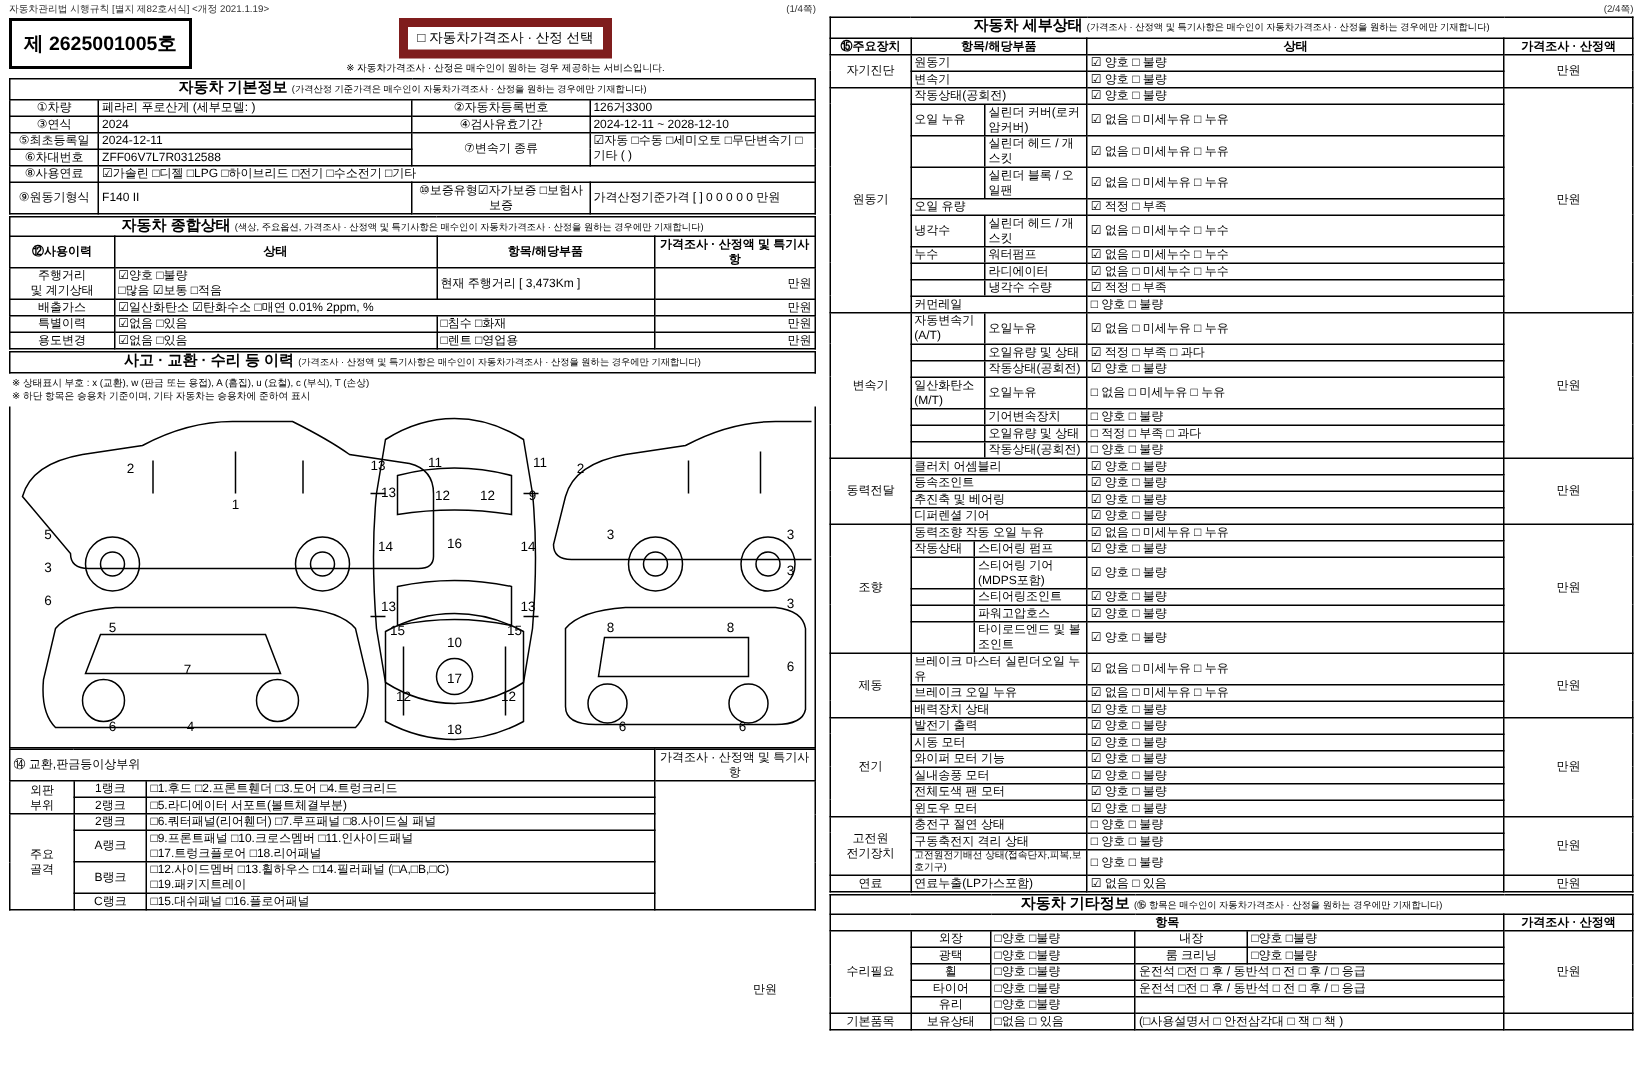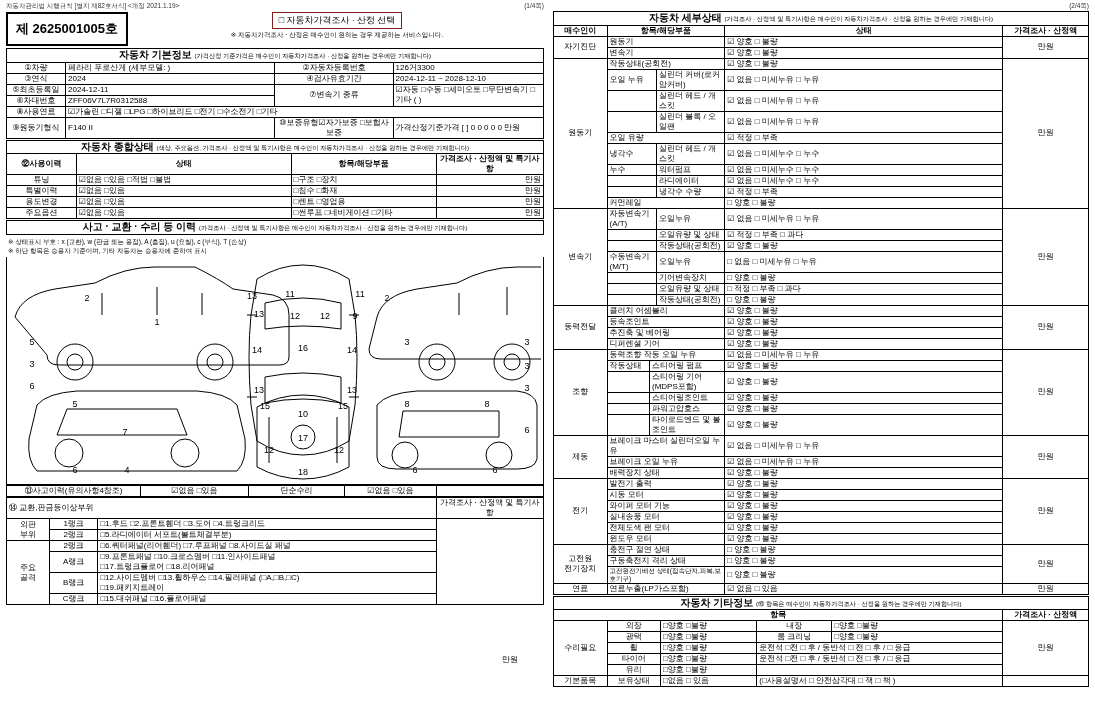--- a/index.html
+++ b/index.html
@@ -29,21 +29,21 @@
   .hdr { text-align:center; font-weight:bold; font-size:8px; }
   .tiny { font-size:6.5px; }
 
   
   .doc-head { display:flex; align-items:flex-start; gap:2px; margin-top:1px; }
   .docnum { border:2px solid #000; padding:6px 8px; font-size:13px; font-weight:bold; white-space:nowrap; }
   .headmid { flex:1; text-align:center; }
   .title-main { font-size:14px; font-weight:bold; letter-spacing:-0.3px; }
   .title-sub { font-size:6.5px; margin-top:2px; }
   .title-row { display:flex; align-items:center; justify-content:center; gap:8px;}
-  .selbox { border:1px solid #7f1d1d; padding:1px 6px; font-size:9px;font-family:Liberation Serif, serif; }
+  .selbox { border:6px solid #7f1d1d; padding:1px 6px; font-size:9px; }
 
   .carfig { border:1px solid #000; border-top:none; height:228px; position:relative; }
   .carfig svg { display:block; }
 
   .notes { font-size:6.5px; line-height:1.5; padding:2px 0 1px 2px;}
 </style>
 </head>
 <body>
 
 <div class="page">
@@ -116,41 +116,42 @@
           <span class="sec-note">(색상, 주요옵션, 가격조사 · 산정액 및 특기사항은 매수인이 자동차가격조사 · 산정을 원하는 경우에만 기재합니다)</span>
         </td>
       </tr>
       <tr>
         <td class="hdr" style="width:13%">⑫사용이력</td>
         <td class="hdr" style="width:40%">상태</td>
         <td class="hdr" style="width:27%">항목/해당부품</td>
         <td class="hdr" style="width:20%">가격조사 · 산정액 및 특기사항</td>
       </tr>
       <tr>
-        <td class="ctr">튜닝</td>
-        <td class="lft">☑없음  □있음  □적법  □불법</td>
-        <td class="lft">□구조  □장치</td>
+        <td class="ctr" style="white-space:pre-line">주행거리
+및 계기상태</td>
+        <td class="lft" style="white-space:pre-line">☑양호  □불량
+□많음  ☑보통  □적음</td>
+        <td class="lft">현재 주행거리 [ 3,473Km ]</td>
+        <td class="rgt">만원</td>
+      </tr>
+      <tr>
+        <td class="ctr">배출가스</td>
+        <td class="lft" colspan="2">☑일산화탄소  ☑탄화수소  □매연 0.01%        2ppm,        %</td>
         <td class="rgt">만원</td>
       </tr>
       <tr>
         <td class="ctr">특별이력</td>
         <td class="lft">☑없음  □있음</td>
         <td class="lft">□침수  □화재</td>
         <td class="rgt">만원</td>
       </tr>
       <tr>
         <td class="ctr">용도변경</td>
         <td class="lft">☑없음  □있음</td>
         <td class="lft">□렌트  □영업용</td>
-        <td class="rgt">만원</td>
-      </tr>
-      <tr>
-        <td class="ctr">주요옵션</td>
-        <td class="lft">☑없음  □있음</td>
-        <td class="lft">□썬루프  □네비게이션  □기타</td>
         <td class="rgt">만원</td>
       </tr>
     </tbody>
       </table>
 
     <table style="margin-top:1px;">
       <tbody>
           <tr>
         <td class="sec-title">
           <span>사고 · 교환 · 수리 등 이력</span>
@@ -237,31 +238,20 @@
           <text x="262" y="196">12</text>
           <text x="296" y="184">17</text>
           <text x="332" y="196">12</text>
           <text x="296" y="218">18</text>
           <text x="408" y="216">6</text>
           <text x="488" y="216">6</text>
         </g>
       </svg>
     </div>
 
-    <table>
-      <tbody>
-          <tr>
-        <td class="ctr" style="width:25%">⑬사고이력(유의사항4참조)</td>
-        <td class="ctr" style="width:20%">☑없음  □있음</td>
-        <td class="ctr" style="width:18%">단순수리</td>
-        <td class="ctr" style="width:17%">☑없음  □있음</td>
-        <td class="ctr" style="width:20%"></td>
-      </tr>
-    </tbody>
-      </table>
 
     <table>
       <tbody>
           <tr>
         <td class="lft" colspan="3">⑭ 교환,판금등이상부위</td>
         <td class="ctr" style="width:20%">가격조사 · 산정액 및 특기사항</td>
       </tr>
       <tr>
         <td class="ctr" style="width:8%;white-space:pre-line" rowspan="2">외판
 부위</td>
@@ -307,21 +297,21 @@
 
     <table>
       <tbody>
           <tr>
         <td colspan="4" class="sec-title">
           <span>자동차 세부상태</span>
           <span class="sec-note">(가격조사 · 산정액 및 특기사항은 매수인이 자동차가격조사 · 산정을 원하는 경우에만 기재합니다)</span>
         </td>
       </tr>
       <tr>
-        <td class="hdr" style="width:10%">매수인이</td>
+        <td class="hdr" style="width:10%">⑮주요장치</td>
         <td class="hdr" style="width:22%">항목/해당부품</td>
         <td class="hdr" style="width:52%">상태</td>
         <td class="hdr" style="width:16%">가격조사 · 산정액</td>
       </tr>
 
       <tr>
         <td class="ctr" rowspan="2">자기진단</td>
         <td class="lft">원동기</td>
         <td class="lft">☑ 양호   □ 불량</td>
         <td class="ctr" rowspan="2">만원</td>
@@ -477,21 +467,21 @@
                 </tbody>
               </table>
         </td>
         <td class="lft">☑ 양호   □ 불량</td>
       </tr>
       <tr>
         <td class="nb" style="border:1px solid #000; padding:0">
           <table class="nb" style="width:100%">
                 <tbody>
                   <tr>
-            <td style="width:42%; border:none; border-right:1px solid #000; white-space:pre-line">수동변속기
+            <td style="width:42%; border:none; border-right:1px solid #000; white-space:pre-line">일산화탄소
 (M/T)</td>
             <td style="border:none">오일누유</td>
           </tr>
                 </tbody>
               </table>
         </td>
         <td class="lft">□ 없음   □ 미세누유   □ 누유</td>
       </tr>
       <tr>
         <td class="nb" style="border:1px solid #000; padding:0">

